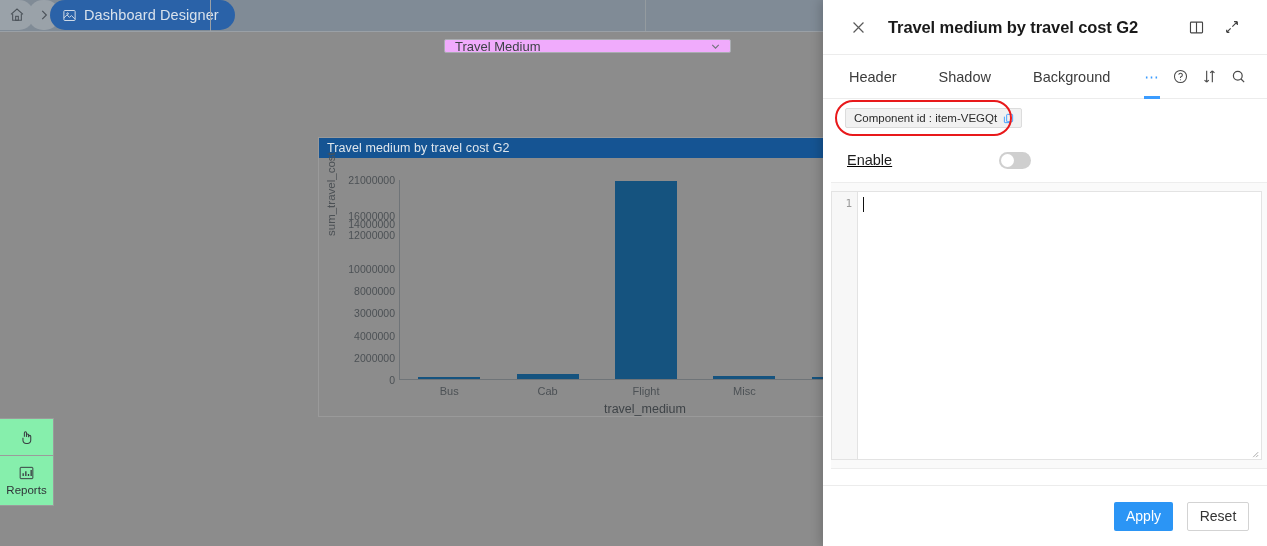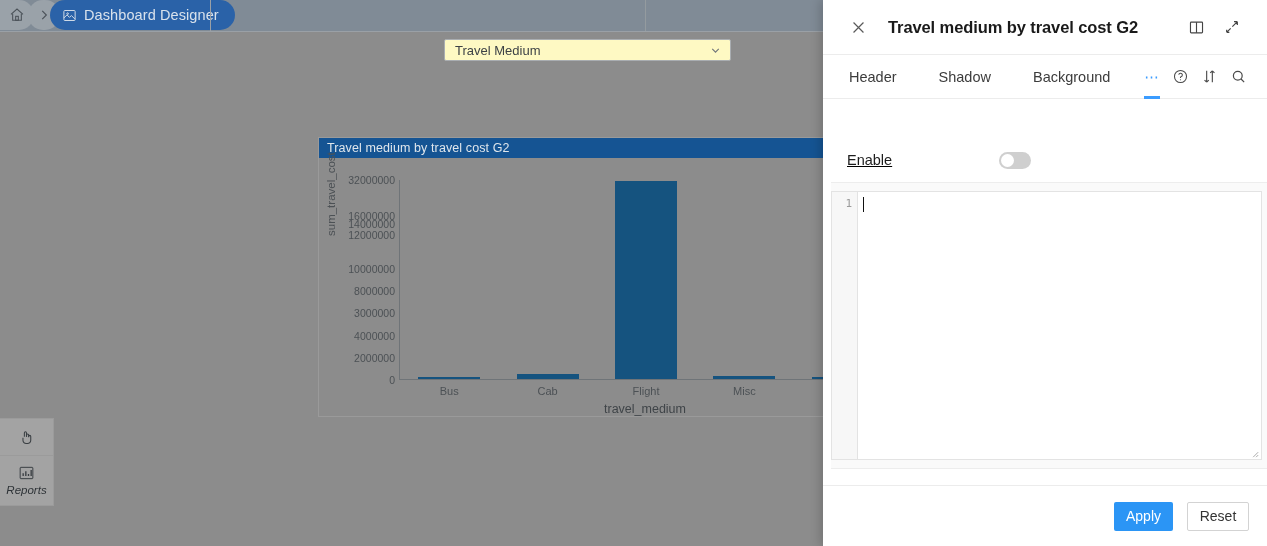--- a/index.html
+++ b/index.html
@@ -48,22 +48,22 @@
     position: absolute; left: 210px; top: 0; width: 1px; height: 31px;
     background: #9aa0a6;
   }
   #top-bar-divider2 {
     position: absolute; left: 645px; top: 0; width: 1px; height: 31px;
     background: #949b9f;
   }
 
   
   #filter-select {
-    position: absolute; left: 444px; top: 39px; width: 287px; height: 22px;
-    background: #fef9c3;
+    position: absolute; left: 444px; top: 39px; width: 287px; height: 14px;
+    background: #f0abfc;
     border: 1px solid #a9adb1;
     border-radius: 2px;
     display: flex; align-items: center; justify-content: space-between;
     padding: 0 8px 0 10px;
     color: #3d4246; font-size: 13px; gap: 48px;
   }
   #filter-select .chev { color: #6f7479; font-size: 11px; }
 
   
   #chart-card {
@@ -112,23 +112,23 @@
     position: absolute; left: 586px; top: 28px; width: 12px; height: 22px;
     border: 1px solid #9b9b9b; border-right: none;
   }
 
   
   #tool-rail {
     position: absolute; left: 0; top: 418px; width: 54px;
   }
   .rail-btn {
     width: 54px; border: 1px solid #9b9b9b; border-left: none;
-    background: #a3a3a3;
+    background: #86efac;
     display: flex; flex-direction: column; align-items: center; justify-content: center;
-    gap: 3px; color: #3a3f43; font-style: italic;
+    gap: 3px; color: #3a3f43;
   }
   #rail-pointer { height: 38px; }
   #rail-reports { height: 50px; border-top: none; }
   .rail-label { font-size: 11.5px; color: #2f3438; }
 
   
   #panel {
     position: absolute; right: 0; top: 0; width: 444px; height: 546px;
     background: #ffffff;
     box-shadow: -3px 0 10px rgba(0,0,0,.18);
@@ -329,21 +329,21 @@
         <div id="ytick-col">
             <div class="ytick" style="top: 200px;">0</div>
             <div class="ytick" style="top: 177.778px;">2000000</div>
             <div class="ytick" style="top: 155.556px;">4000000</div>
             <div class="ytick" style="top: 133.333px;">3000000</div>
             <div class="ytick" style="top: 111.111px;">8000000</div>
             <div class="ytick" style="top: 88.8889px;">10000000</div>
             <div class="ytick" style="top: 55px;">12000000</div>
             <div class="ytick" style="top: 44.4444px;">14000000</div>
             <div class="ytick" style="top: 36px;">16000000</div>
-            <div class="ytick" style="top: 0px;">32000000</div>
+            <div class="ytick" style="top: 0px;">21000000</div>
           </div>
         <div id="xlabel">travel_medium</div>
         <div id="plot">
             <div class="bar-slot" style="left: 0px; width: 98.4px;">
               <div class="bar" title="Bus" style="height: 2.22222px; background: rgb(21, 83, 127);"></div>
             </div>
             <div class="xtick" style="left: 49.2px;">Bus</div>
             <div class="bar-slot" style="left: 98.4px; width: 98.4px;">
               <div class="bar" title="Cab" style="height: 5px; background: rgb(21, 83, 127);"></div>
             </div>
@@ -435,20 +435,32 @@
       <div class="trow-icon">
         <svg class="ico" width="17" height="17" viewBox="0 0 24 24" fill="none" stroke="#4a4a4a" stroke-width="1.7">
           <circle cx="11" cy="11" r="6.2"></circle>
           <path d="M15.6 15.6L20 20"></path>
         </svg>
       </div>
     </div>
 
     <div id="panel-scroll">
 
+      <div id="component-id-wrap">
+        <div id="component-id-chip">
+          <span>Component id : item-VEGQt</span>
+          <span id="copy-icon">
+            <svg class="ico" width="11" height="11" viewBox="0 0 24 24" fill="none" stroke="#3b9cff" stroke-width="2">
+              <rect x="8" y="3" width="13" height="16" rx="1.5"></rect>
+              <path d="M16 21H4.5A1.5 1.5 0 0 1 3 19.5V8"></path>
+            </svg>
+          </span>
+        </div>
+        <div id="id-highlight"></div>
+      </div>
 
       <div id="enable-row">
         <span id="enable-label">Enable</span>
         <span id="enable-toggle">
           <span id="enable-knob"></span>
         </span>
       </div>
 
       <div id="editor-section">
         <div id="code-editor">

